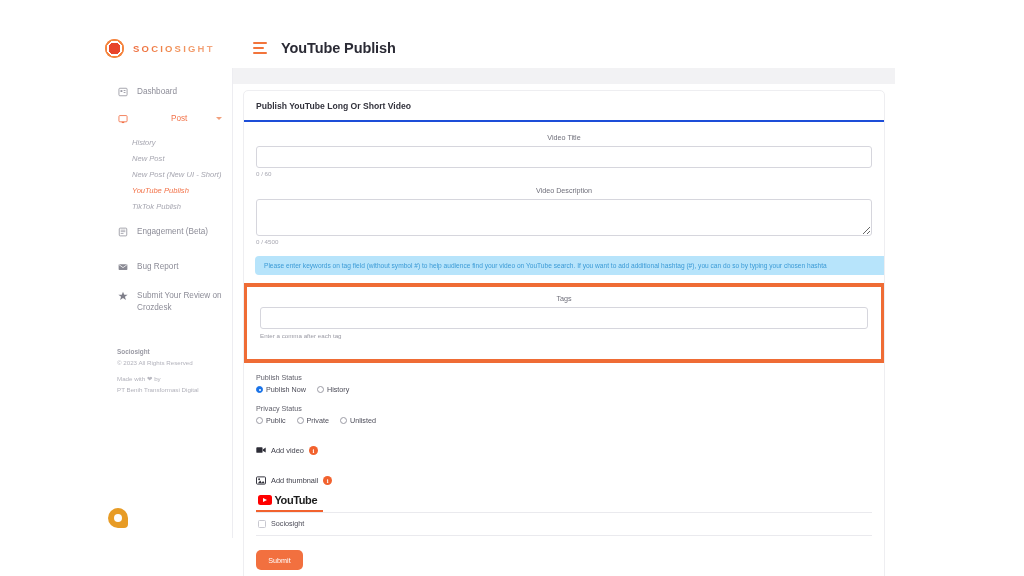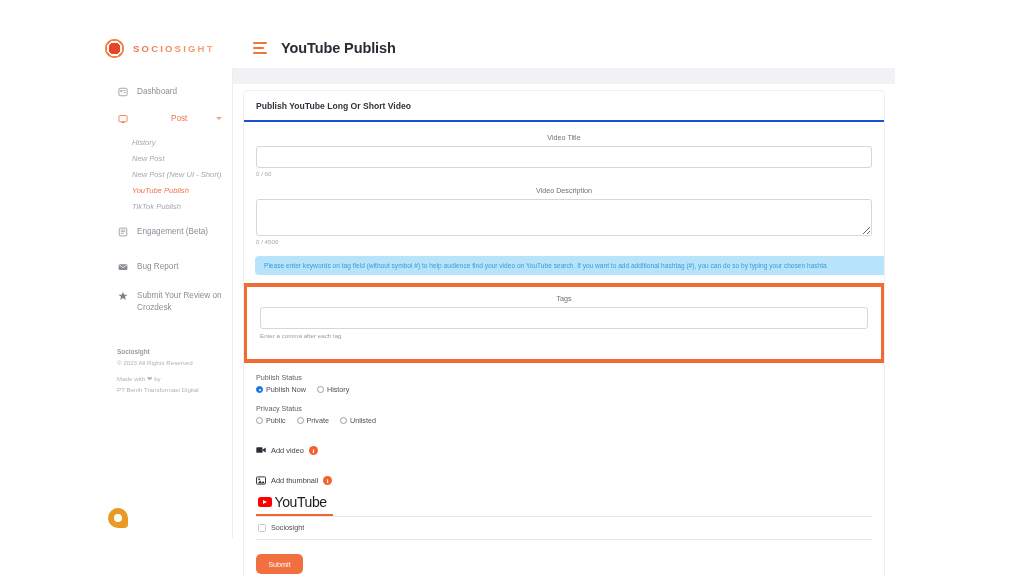--- a/index.html
+++ b/index.html
@@ -190,21 +190,21 @@
   .yt-badge {
     width: 14px; height: 10px; border-radius: 2.5px; background: #ff0000;
     position: relative; flex: none;
   }
   .yt-badge::after {
     content: ""; position: absolute; left: 5px; top: 2.6px;
     border-left: 4.6px solid #fff;
     border-top: 2.4px solid transparent;
     border-bottom: 2.4px solid transparent;
   }
-  .yt-text { font-size: 14px; font-weight: 400; color: #1c1c1c; letter-spacing: -0.4px; }
+  .yt-text { font-size: 11px; font-weight: 700; color: #1c1c1c; letter-spacing: -0.4px; }
 
   .check-row {
     display: flex; align-items: center; gap: 5px;
     padding: 6px 2px 7px 2px; border-bottom: 1px solid #eaeaee;
     font-size: 7.2px; color: #4c4c58; cursor: pointer;
   }
   .chk { width: 8px; height: 8px; border: 1px solid #c8c8d0; border-radius: 1.5px; background: #fff; flex: none; }
 
   .submit-btn {
     margin-top: 14px; width: 47px; height: 20px;

